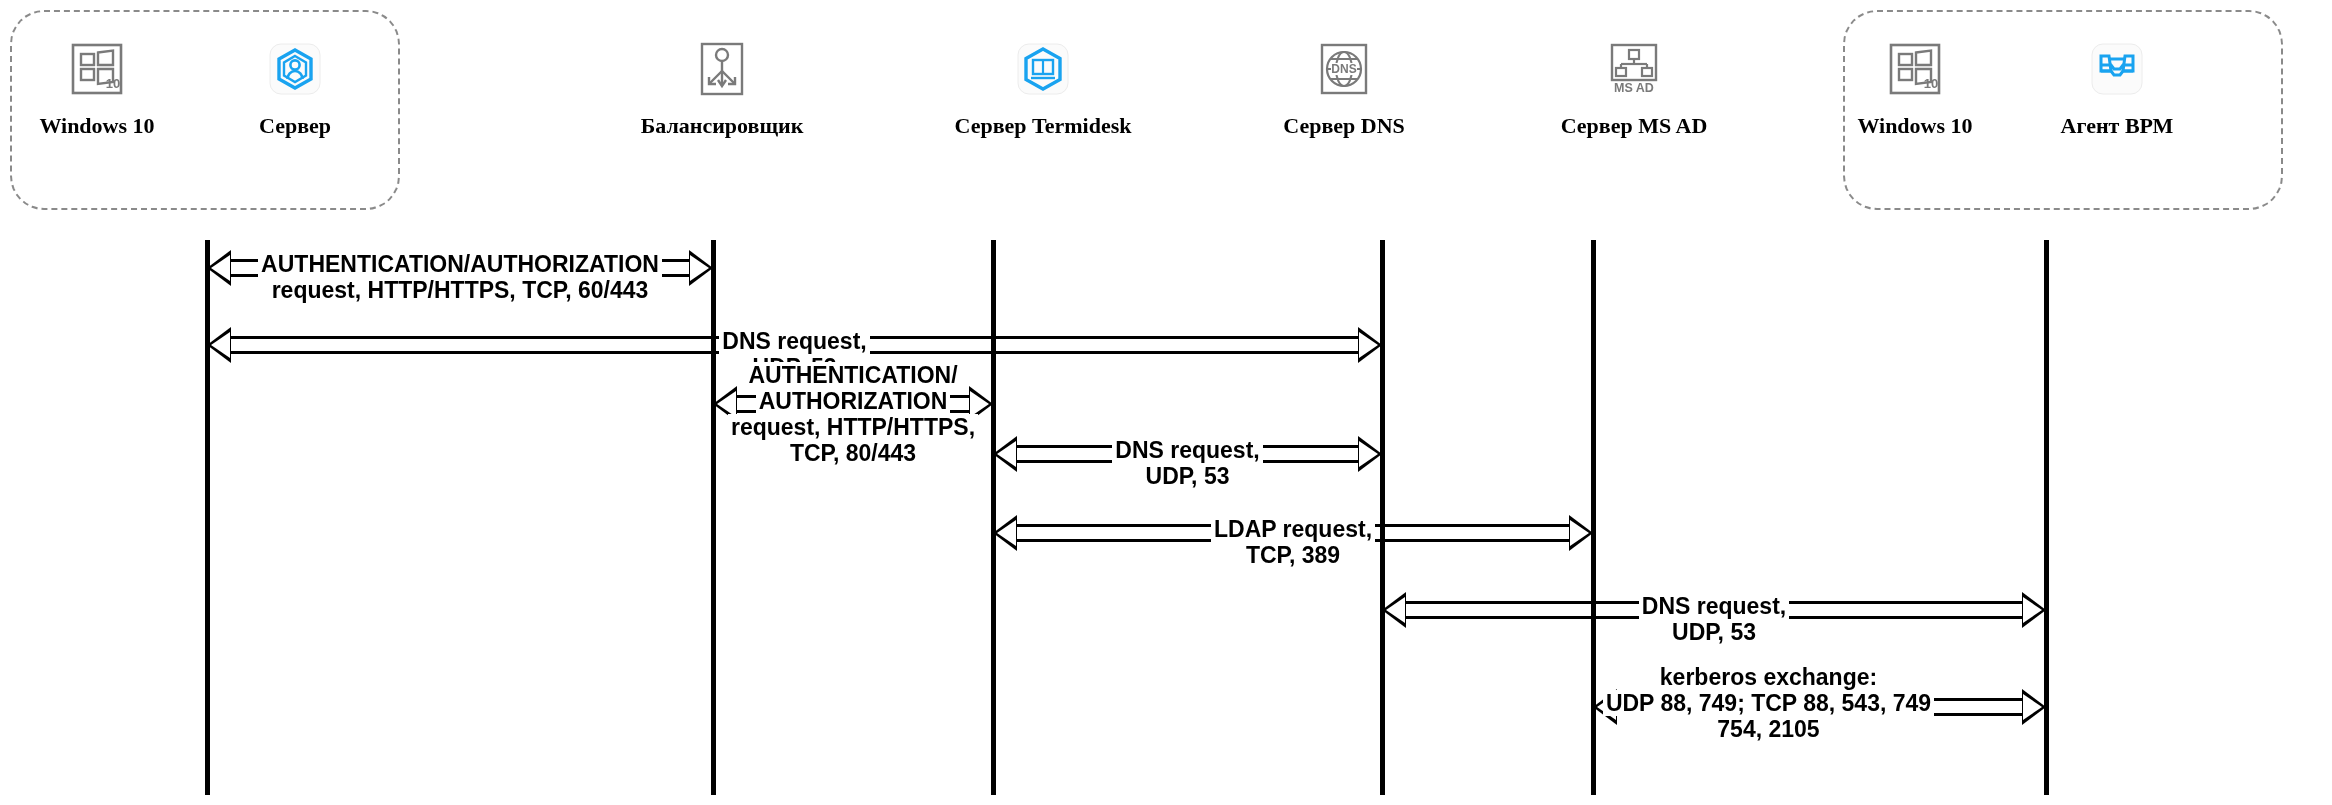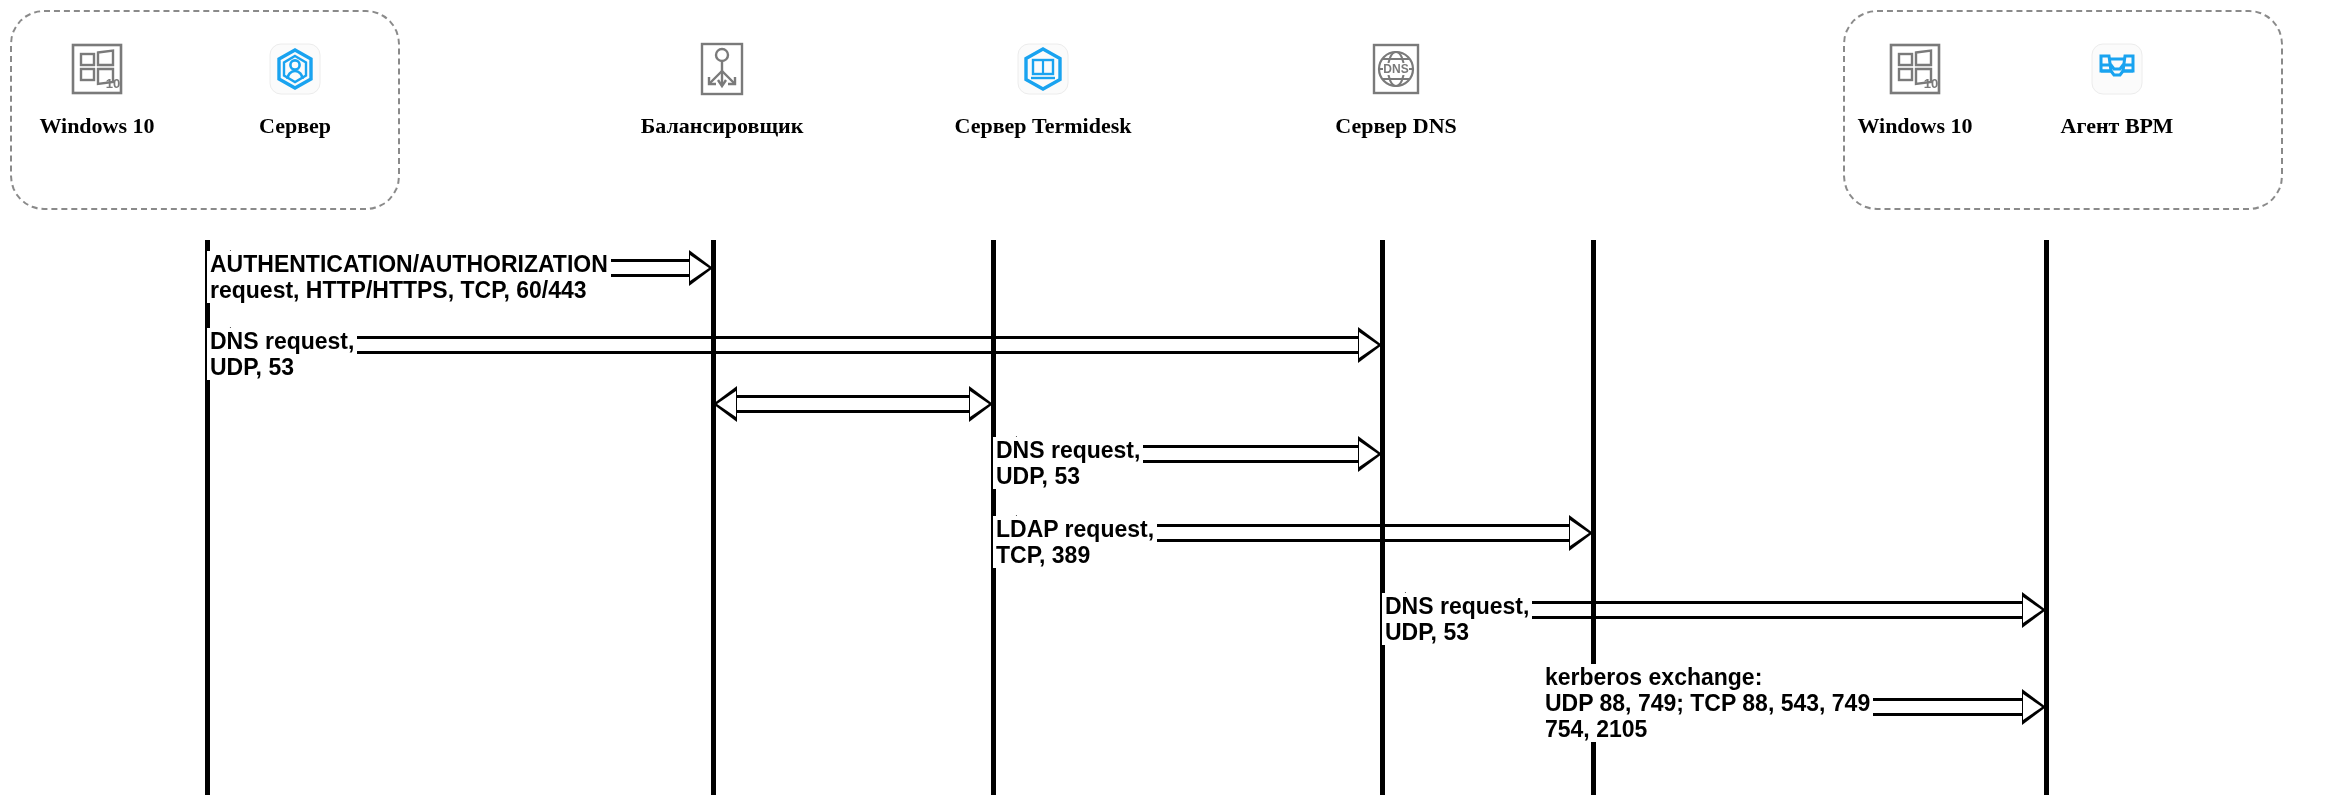--- a/index.html
+++ b/index.html
@@ -87,20 +87,21 @@
     position:absolute;
     left:-23px;top:-13px;
     width:0;height:0;
     border-top:13px solid transparent;
     border-bottom:13px solid transparent;
     border-left:19px solid #fff;
   }
   .msg-label{
     position:absolute;
     left:0;right:0;
+    text-align:center;
     font-family:"Liberation Sans",sans-serif;
     font-weight:bold;
     font-size:23px;
     line-height:26px;
     color:#000;
     white-space:pre-line;
     pointer-events:none;
   }
   .msg-label span{
     background:#ffffff;
@@ -161,35 +162,51 @@
         <svg width="62" height="62" viewBox="0 0 62 62">
       <rect x="6" y="6" width="50" height="50" rx="11" fill="#fbfbfb" stroke="#ececec" stroke-width="1"></rect>
       <path d="M31 11 L48 20.5 L48 41.5 L31 51 L14 41.5 L14 20.5 Z" fill="none" stroke="#19a3f0" stroke-width="3.4"></path>
       <rect x="21" y="22" width="20" height="14" fill="none" stroke="#19a3f0" stroke-width="2.4"></rect>
       <line x1="31" y1="22" x2="31" y2="36" stroke="#19a3f0" stroke-width="2.2"></line>
       <line x1="19" y1="40" x2="43" y2="40" stroke="#19a3f0" stroke-width="2.4"></line>
     </svg>
       </div>
       <div class="actor-label">Сервер Termidesk</div>
     </div>
-    <div class="actor" style="left: 1396px;">
+    <div class="actor" style="left: 1344px;">
       <div class="actor-icon">
         <svg width="62" height="62" viewBox="0 0 62 62">
       <rect x="9" y="7" width="44" height="48" fill="none" stroke="#7a7a7a" stroke-width="2.4"></rect>
       <circle cx="31" cy="31" r="17" fill="none" stroke="#7a7a7a" stroke-width="2.2"></circle>
       <ellipse cx="31" cy="31" rx="8" ry="17" fill="none" stroke="#7a7a7a" stroke-width="2"></ellipse>
       <line x1="14" y1="31" x2="48" y2="31" stroke="#7a7a7a" stroke-width="2"></line>
       <line x1="17" y1="21" x2="45" y2="21" stroke="#7a7a7a" stroke-width="2"></line>
       <line x1="17" y1="41" x2="45" y2="41" stroke="#7a7a7a" stroke-width="2"></line>
       <rect x="18" y="25" width="26" height="12" fill="#ffffff"></rect>
       <text x="31" y="35" font-family="Liberation Sans, sans-serif" font-size="12" font-weight="bold" fill="#7a7a7a" text-anchor="middle">DNS</text>
     </svg>
       </div>
       <div class="actor-label">Сервер DNS</div>
     </div>
+    <div class="actor" style="left: 1634px;">
+      <div class="actor-icon">
+        <svg width="62" height="62" viewBox="0 0 62 62">
+      <rect x="9" y="7" width="44" height="35" fill="none" stroke="#7a7a7a" stroke-width="2.4"></rect>
+      <rect x="26" y="12" width="10" height="9" fill="none" stroke="#7a7a7a" stroke-width="2.2"></rect>
+      <line x1="31" y1="21" x2="31" y2="26" stroke="#7a7a7a" stroke-width="2.2"></line>
+      <line x1="18" y1="26" x2="44" y2="26" stroke="#7a7a7a" stroke-width="2.2"></line>
+      <line x1="18" y1="26" x2="18" y2="30" stroke="#7a7a7a" stroke-width="2.2"></line>
+      <line x1="44" y1="26" x2="44" y2="30" stroke="#7a7a7a" stroke-width="2.2"></line>
+      <rect x="13" y="30" width="10" height="8" fill="none" stroke="#7a7a7a" stroke-width="2.2"></rect>
+      <rect x="39" y="30" width="10" height="8" fill="none" stroke="#7a7a7a" stroke-width="2.2"></rect>
+      <text x="31" y="54" font-family="Liberation Sans, sans-serif" font-size="12.5" font-weight="bold" fill="#7a7a7a" text-anchor="middle">MS AD</text>
+    </svg>
+      </div>
+      <div class="actor-label">Сервер MS AD</div>
+    </div>
     <div class="actor" style="left: 1915px;">
       <div class="actor-icon">
         <svg width="62" height="62" viewBox="0 0 62 62">
       <rect x="7" y="7" width="48" height="48" fill="none" stroke="#7a7a7a" stroke-width="2.6"></rect>
       <rect x="15" y="16" width="13" height="11" fill="none" stroke="#7a7a7a" stroke-width="2.4"></rect>
       <path d="M32 14.5 L47 12.5 L47 27 L32 27 Z" fill="none" stroke="#7a7a7a" stroke-width="2.4"></path>
       <rect x="15" y="31" width="13" height="11" fill="none" stroke="#7a7a7a" stroke-width="2.4"></rect>
       <path d="M32 31 L47 31 L47 44 L32 46 Z" fill="none" stroke="#7a7a7a" stroke-width="2.4"></path>
       <text x="47" y="50" font-family="Liberation Sans, sans-serif" font-size="13" font-weight="bold" fill="#7a7a7a" text-anchor="middle">10</text>
     </svg>
@@ -225,20 +242,21 @@
       <div class="bar" style="top: -9px; left: 22px; right: 22px;"></div>
       <div class="head left" style="top: -18px;"></div>
       <div class="head right" style="top: -18px;"></div>
     </div>
     <div class="msg-label" style="left: 207px; width: 1175px; top: 328px;"><span>DNS request,</span><br><span>UDP, 53</span></div>
     <div class="msg" style="left: 713px; width: 280px; top: 404px;">
       <div class="bar" style="top: -9px; left: 22px; right: 22px;"></div>
       <div class="head left" style="top: -18px;"></div>
       <div class="head right" style="top: -18px;"></div>
     </div>
+    <div class="msg-label" style="left: 713px; width: 280px; top: 362px;"><span>AUTHENTICATION/</span><br><span>AUTHORIZATION</span><br><span>request, HTTP/HTTPS,</span><br><span>TCP, 80/443</span></div>
     <div class="msg" style="left: 993px; width: 389px; top: 454px;">
       <div class="bar" style="top: -9px; left: 22px; right: 22px;"></div>
       <div class="head left" style="top: -18px;"></div>
       <div class="head right" style="top: -18px;"></div>
     </div>
     <div class="msg-label" style="left: 993px; width: 389px; top: 437px;"><span>DNS request,</span><br><span>UDP, 53</span></div>
     <div class="msg" style="left: 993px; width: 600px; top: 533px;">
       <div class="bar" style="top: -9px; left: 22px; right: 22px;"></div>
       <div class="head left" style="top: -18px;"></div>
       <div class="head right" style="top: -18px;"></div>

